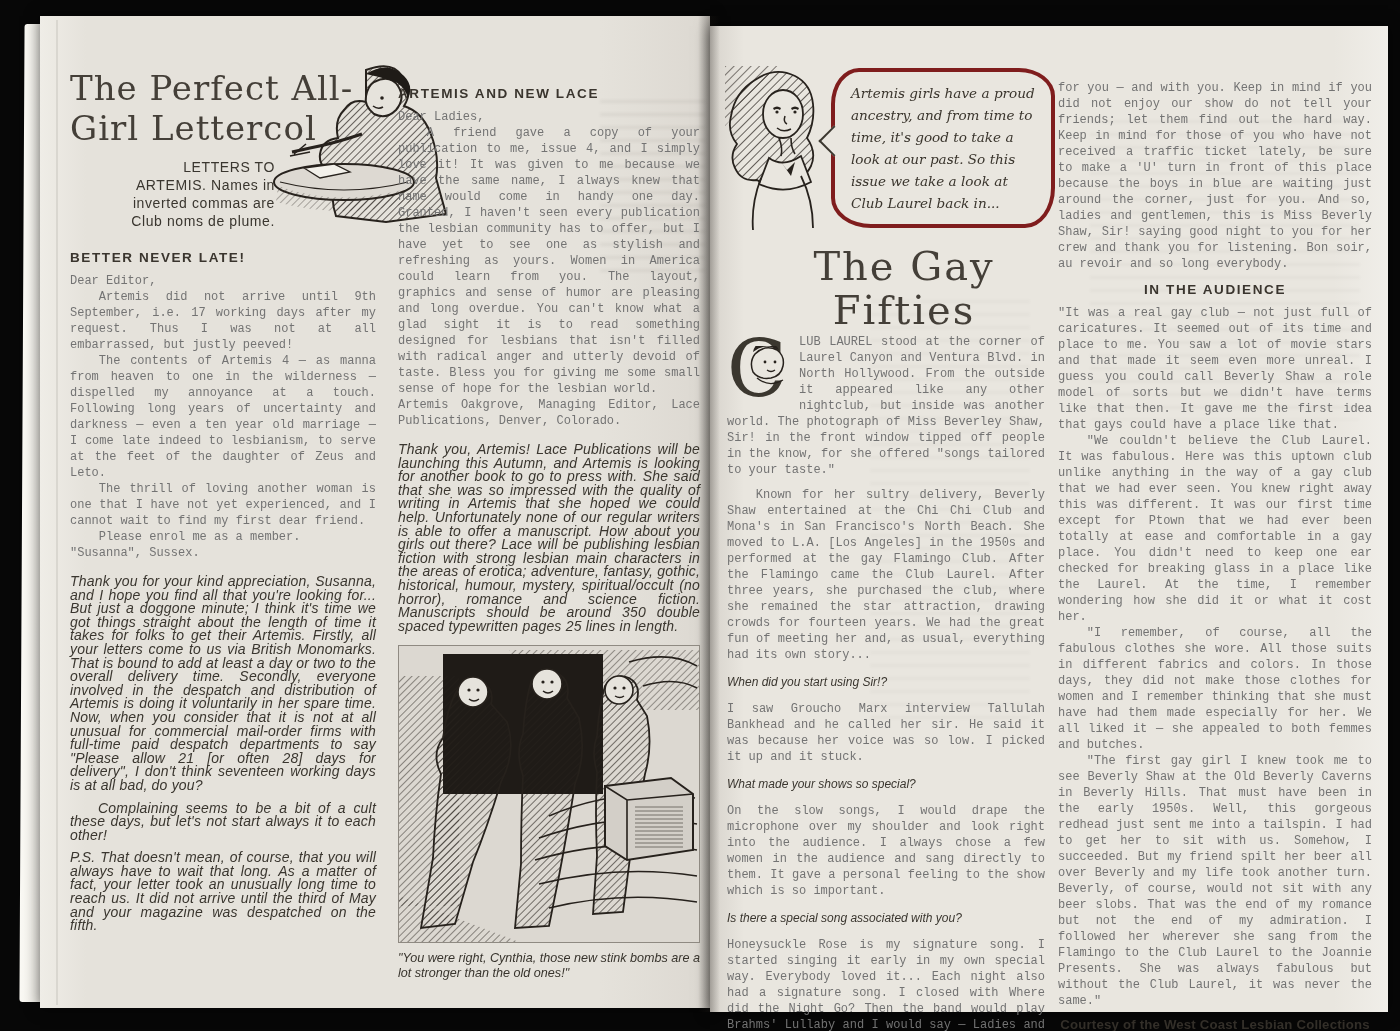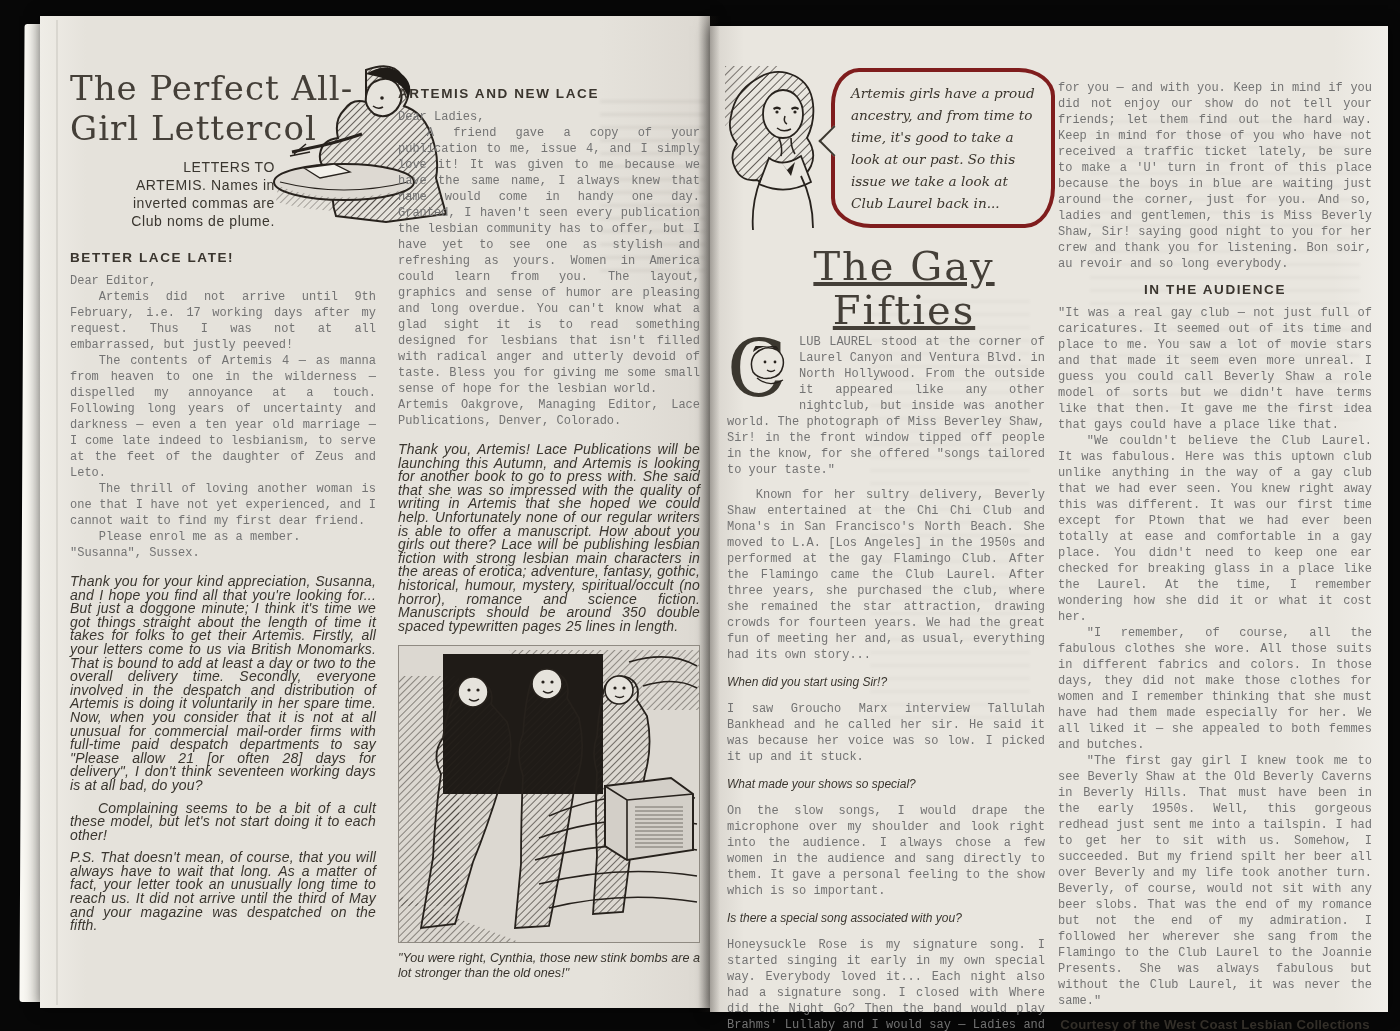--- a/index.html
+++ b/index.html
@@ -20,21 +20,21 @@
   
   .col{position:absolute;text-align:justify;}
   .col1{left:70px;top:68px;width:306px;}
   .col2{left:398px;top:86px;width:302px;}
   .col3{left:727px;top:62px;width:318px;}
   .col4{left:1058px;top:80px;width:314px;}
   
   .display-title{font-family:"DejaVu Serif",serif;font-size:34px;line-height:40px;
       color:#443f38;letter-spacing:1px;text-align:left;}
   .gay-title{font-family:"DejaVu Serif",serif;font-size:40px;line-height:44px;color:#443f38;
-      letter-spacing:2px;text-align:center;margin:6px 0 2px 36px;text-decoration:underline;}
+      letter-spacing:2px;text-align:center;margin:6px 0 2px 36px;}
   .kicker{font-size:14px;line-height:18px;letter-spacing:.6px;color:#3a362f;
       white-space:pre-line;text-align:right;margin-top:10px;width:205px;}
   .heading{font-weight:bold;font-size:13.5px;letter-spacing:1.6px;color:#3a352e;
       margin:20px 0 8px 0;text-align:left;}
   .heading.first{margin-top:0;}
   .heading.centered{text-align:center;margin:10px 0 8px 0;}
   .mono{font-family:"Liberation Mono",monospace;font-size:12px;line-height:16px;
       color:#737373;margin:0;}
   .mono.indent{text-indent:2.4em;}
   .ital{font-style:italic;font-size:14px;line-height:13.6px;letter-spacing:.2px;
@@ -109,31 +109,31 @@
       <path d="M10 118 q64 16 128 0" stroke="#27221d" stroke-width="1.2" fill="none"></path>
       <path d="M34 104 l30 -4 l16 8 l-30 6z" fill="#f2f0ea" stroke="#27221d" stroke-width="1.3"></path>
       <path d="M8 122 q60 22 132 2 l2 14 q-68 18 -136 0z" fill="url(#h1)" opacity=".5"></path>
     </svg>
 
     <div class="kicker">LETTERS TO
 ARTEMIS. Names in
 inverted commas are
 Club noms de plume.</div>
 
-    <div class="heading">BETTER LACE LATE!</div>
+    <div class="heading">BETTER NEVER LATE!</div>
 
     <p class="mono">Dear Editor,</p>
-    <p class="mono indent">Artemis did not arrive until 9th February, i.e. 17 working days after my request. Thus I was not at all embarrassed, but justly peeved!</p>
+    <p class="mono indent">Artemis did not arrive until 9th September, i.e. 17 working days after my request. Thus I was not at all embarrassed, but justly peeved!</p>
     <p class="mono indent">The contents of Artemis 4 — as manna from heaven to one in the wilderness — dispelled my annoyance at a touch. Following long years of uncertainty and darkness — even a ten year old marriage — I come late indeed  to lesbianism, to serve at the feet of the daughter of Zeus and Leto.</p>
     <p class="mono indent">The thrill of loving another woman is one that I have not yet experienced, and I cannot wait to find my first dear friend.</p>
     <p class="mono indent">Please enrol me as a member.</p>
     <p class="mono">"Susanna", Sussex.</p>
 
     <p class="ital gap-md">Thank you for your kind appreciation, Susanna, and I hope you find all that you're looking for... But just a doggone minute; I think it's time we got things straight about the length of time it takes for folks to get their Artemis. Firstly, all your letters come to us via British Monomarks. That is bound to add at least a day or two to the overall delivery time. Secondly, everyone involved in the despatch and distribution of Artemis is doing it voluntarily in her spare time. Now, when you consider that it is not at all unusual for commercial mail-order firms with full-time paid despatch departments to say "Please allow 21 [or often 28] days for delivery", I don't think seventeen working days is at all bad, do you?</p>
-    <p class="ital indent gap-sm">Complaining seems to be a bit of a cult these model, but let's not start doing it to each other!</p>
+    <p class="ital indent gap-sm">Complaining seems to be a bit of a cult these days, but let's not start always it to each other!</p>
     <p class="ital gap-sm">P.S. That doesn't mean, of course, that you will always have to wait that long. As a matter of fact, your letter took an unusually long time to reach us. It did not arrive until the third of May and your magazine was despatched on the fifth.</p>
   </div>
 
   <div class="col col2">
     <div class="heading first">ARTEMIS AND NEW LACE</div>
     <p class="mono">Dear Ladies,</p>
     <p class="mono indent">A friend gave a copy of your publication to me, issue 4, and I simply love it! It was given to me because we have the same name, I always knew that name would come in handy one day. Granted, I haven't seen every publication the lesbian community has to offer, but I have yet to see one as stylish and refreshing as yours. Women in America could learn from you. The layout, graphics and sense of humor are pleasing and long overdue. You can't know what a glad sight it is to read something designed for lesbians that isn't filled with radical anger and utterly devoid of taste. Bless you for giving me some small sense of hope for the lesbian world.</p>
     <p class="mono">Artemis Oakgrove, Managing Editor, Lace Publications, Denver, Colorado.</p>
     <p class="ital gap-md">Thank you, Artemis! Lace Publications will be launching this Autumn, and Artemis is looking for another book to go to press with. She said that she was so impressed with the quality of writing in Artemis that she hoped we could help. Unfortunately none of our regular writers is able to offer a manuscript. How about you girls out there? Lace will be publishing lesbian fiction with strong lesbian main characters in the areas of erotica; adventure, fantasy, gothic, historical, humour, mystery, spiritual/occult (no horror), romance and science fiction. Manuscripts should be around 350 double spaced typewritten pages 25 lines in length.</p>
 

